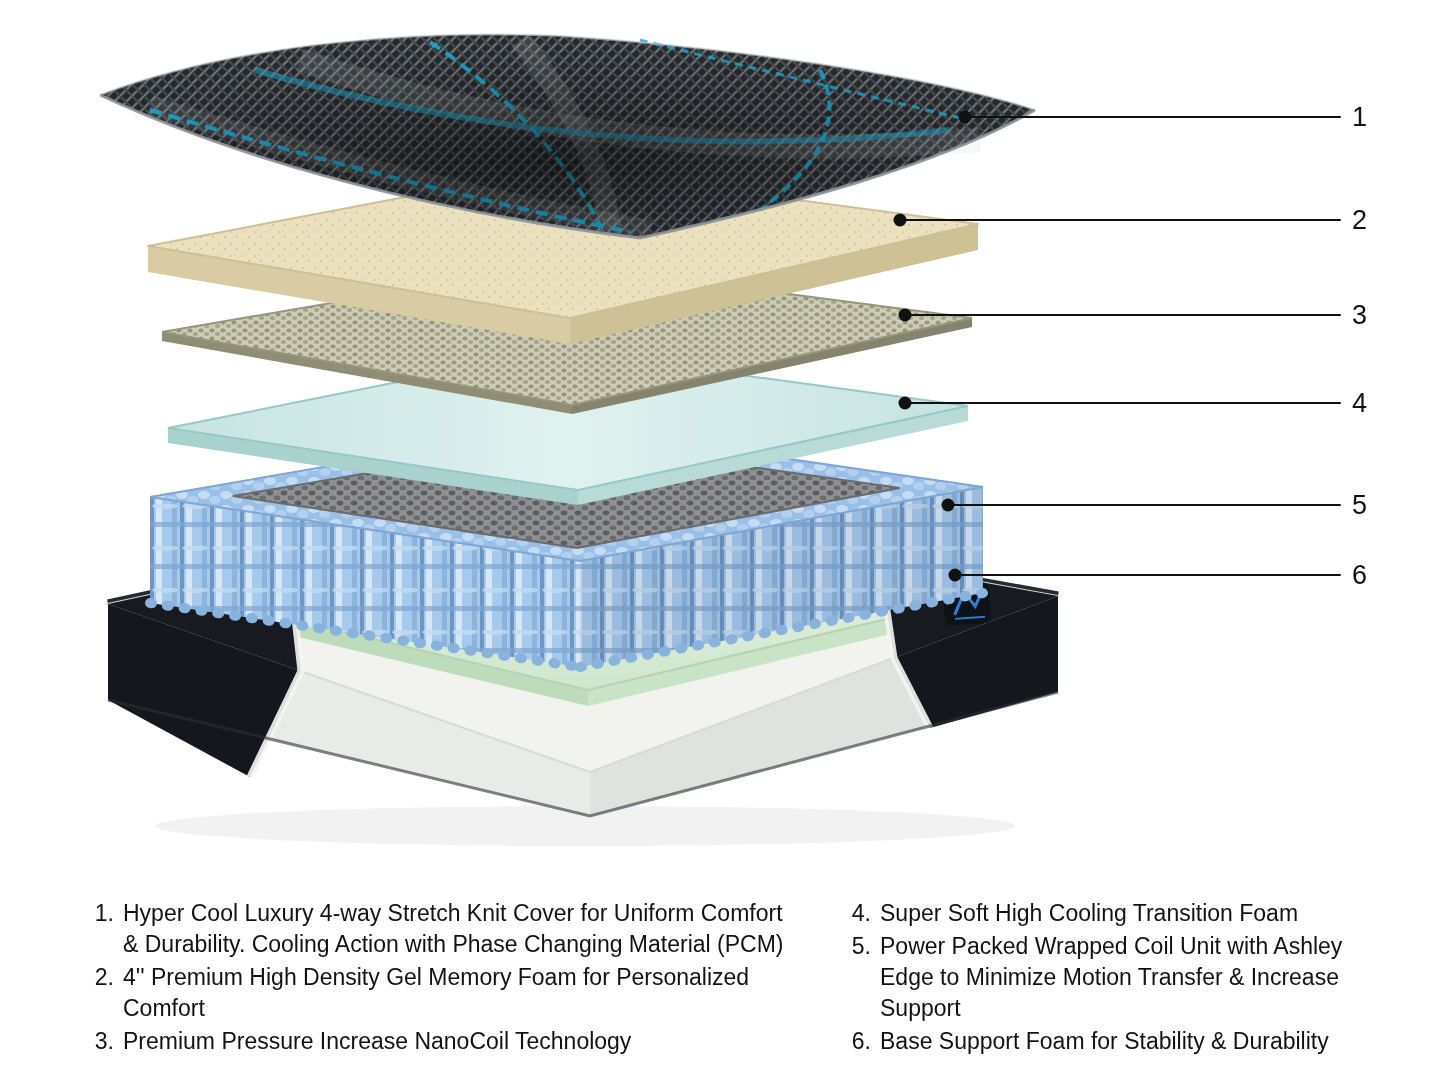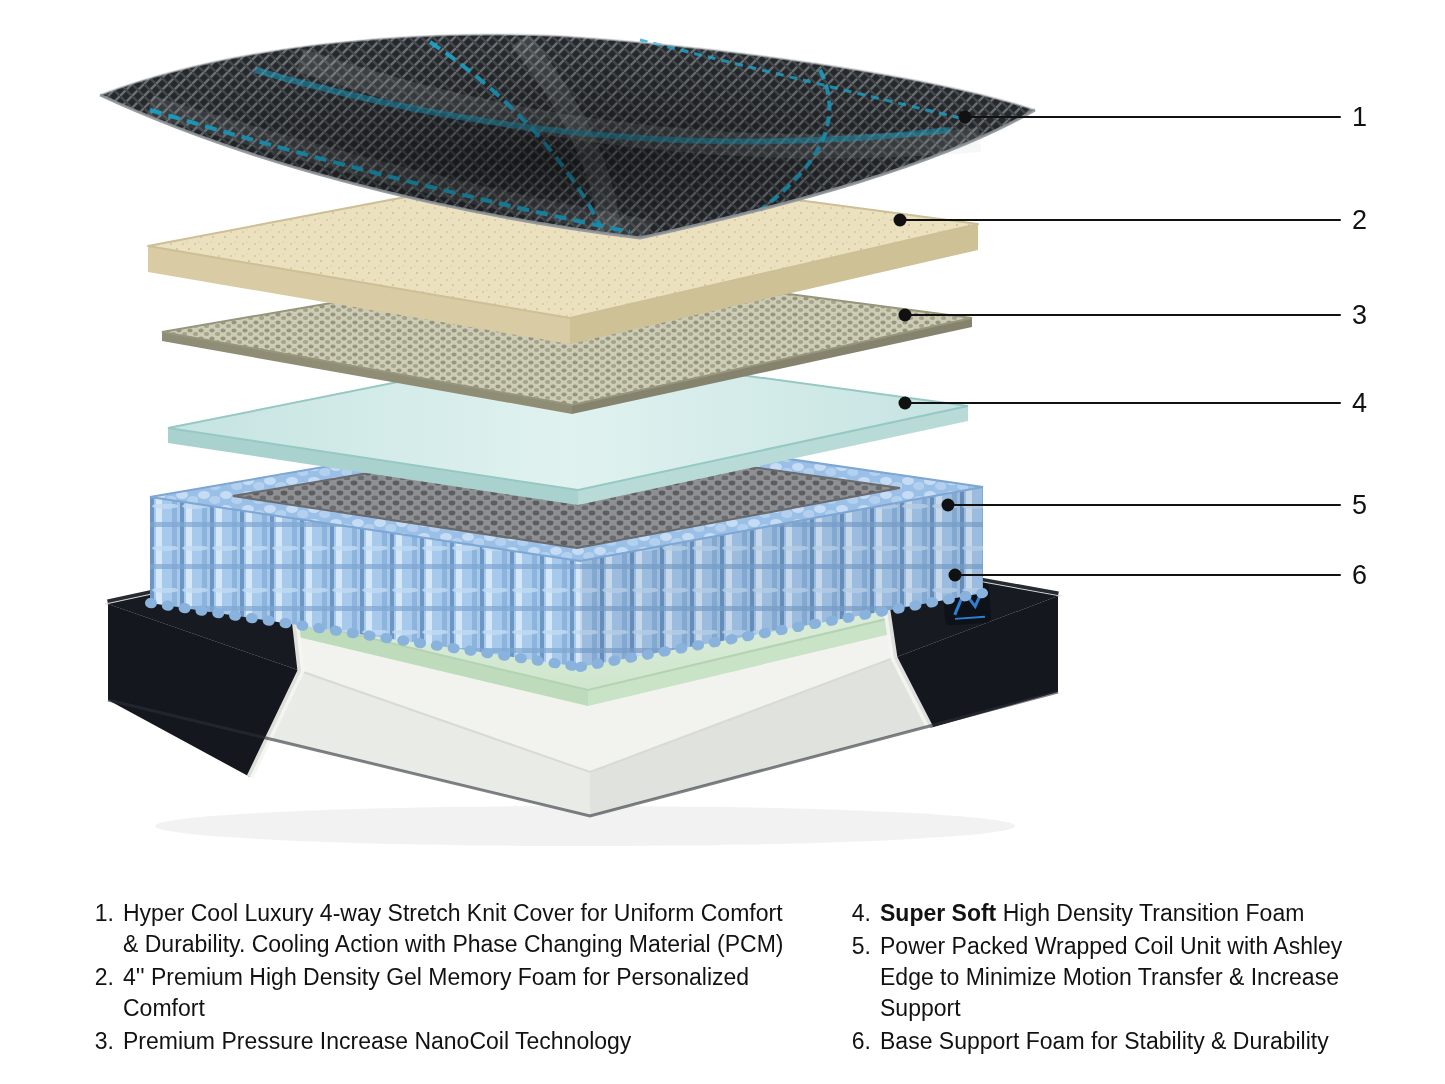--- a/index.html
+++ b/index.html
@@ -24,21 +24,21 @@
   .legend-item{
     display:flex;
     align-items:flex-start;
     font-size:23px;
     line-height:31px;
     color:#121212;
     margin-bottom:2px;
   }
   .legend-num{flex:0 0 30px;text-align:right;margin-right:9px;}
   .legend-text{flex:1;}
-  .legend-text b{font-weight:bold;}
+  .legend-text b{font-weight:normal;}
 </style>
 </head>
 <body>
 
 <div class="page">
 
   <svg class="diagram-svg" width="1445" height="1084" viewBox="0 0 1445 1084">
     <defs>
       <pattern id="knit" width="12" height="12" patternUnits="userSpaceOnUse">
         <rect width="12" height="12" fill="#26292c"></rect>
@@ -211,21 +211,21 @@
         <span class="legend-text"><b></b><span>4'' Premium High Density Gel Memory Foam for Personalized Comfort</span></span>
       </div>
       <div class="legend-item">
         <span class="legend-num">3.</span>
         <span class="legend-text"><b></b><span>Premium Pressure Increase NanoCoil Technology</span></span>
       </div>
     </div>
     <div class="legend-col legend-col-right">
       <div class="legend-item">
         <span class="legend-num">4.</span>
-        <span class="legend-text"><b>Super Soft</b><span> High Density Transition Foam</span></span>
+        <span class="legend-text"><b>Super Soft</b><span> High Cooling Transition Foam</span></span>
       </div>
       <div class="legend-item">
         <span class="legend-num">5.</span>
         <span class="legend-text"><b></b><span>Power Packed Wrapped Coil Unit with Ashley Edge to Minimize Motion Transfer &amp; Increase Support</span></span>
       </div>
       <div class="legend-item">
         <span class="legend-num">6.</span>
         <span class="legend-text"><b></b><span>Base Support Foam for Stability &amp; Durability</span></span>
       </div>
     </div>

